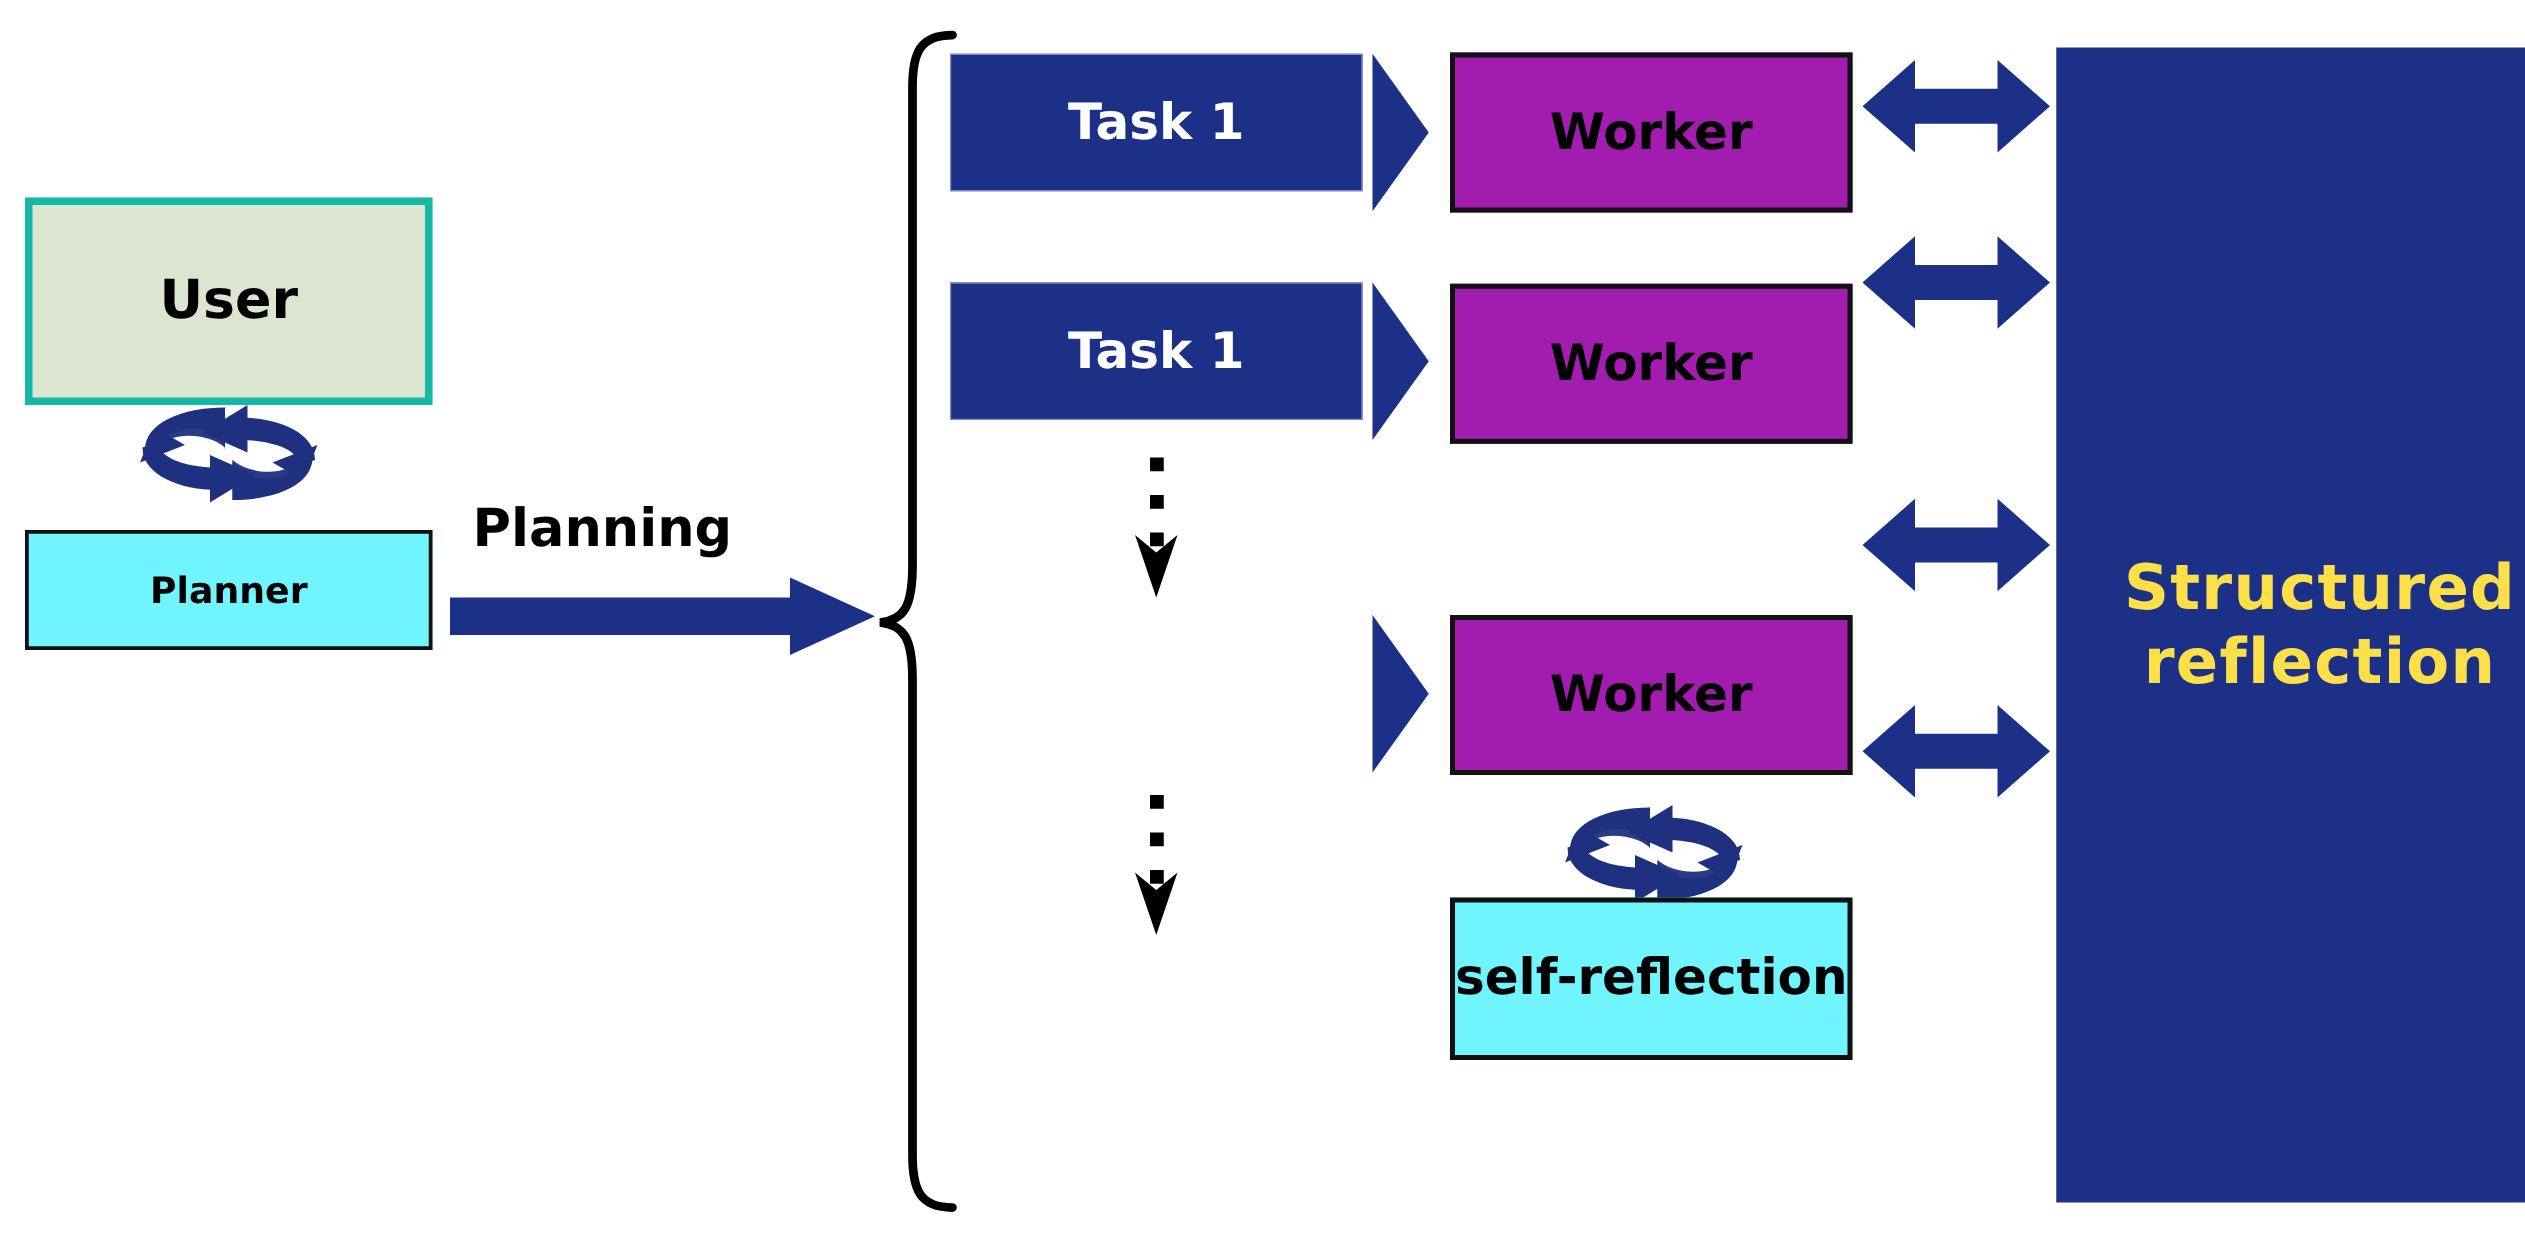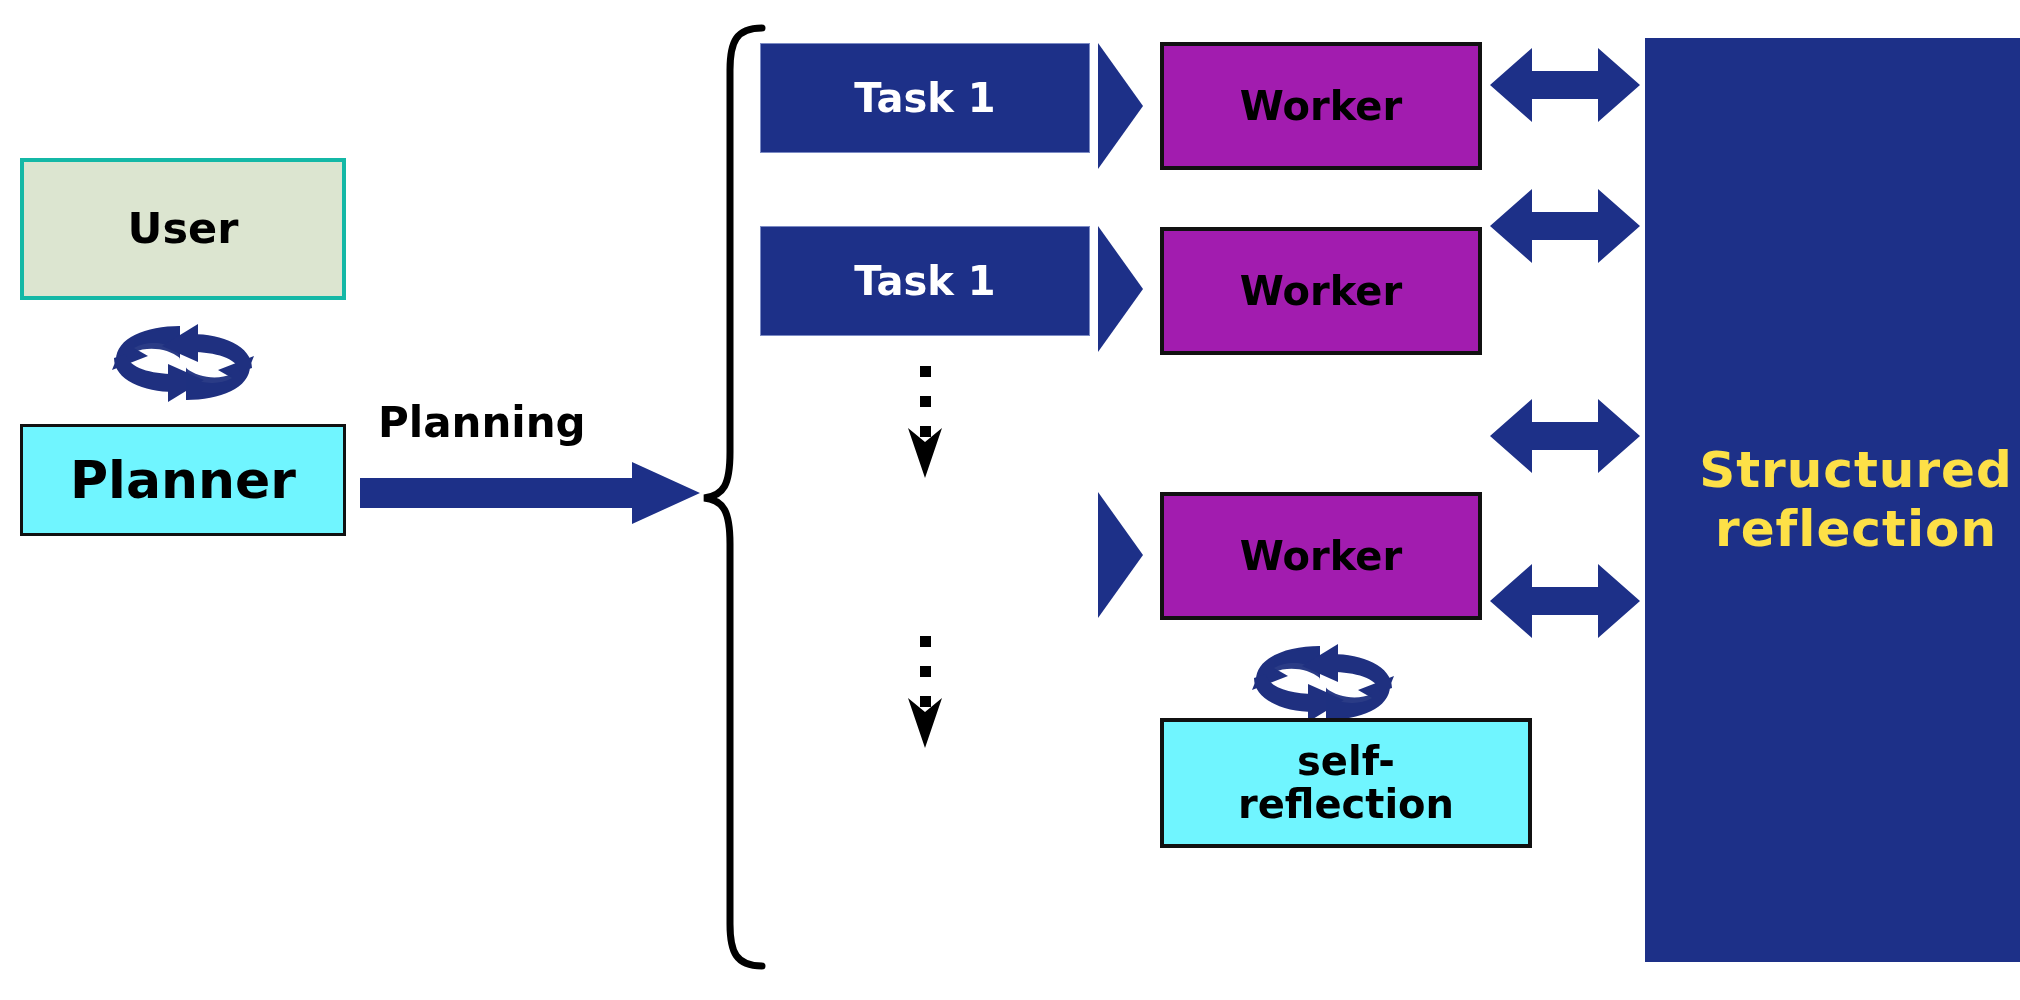--- a/index.html
+++ b/index.html
@@ -23,33 +23,33 @@
     display: flex;
     align-items: center;
     justify-content: center;
     text-align: center;
     font-weight: bold;
     line-height: 1.05;
   }
 
   
   #user-box {
-    left: 20px; top: 158px; width: 326px; height: 142px;
+    left: 20px; top: 158px; width: 326px; height: 166px;
     background: #DCE5D0;
-    border: 4px solid #14b8a6;
+    border: 6px solid #14b8a6;
     font-size: 43px;
     color: #000000;
   }
 
   
   #planner-box {
-    left: 20px; top: 424px; width: 326px; height: 112px;
+    left: 20px; top: 424px; width: 326px; height: 96px;
     background: #70F5FF;
     border: 3px solid #111111;
-    font-size: 52px;
+    font-size: 29px;
     color: #000000;
   }
 
   
   .task-box {
     width: 330px; height: 110px;
     background: #1D3088;
     border: 1px solid #7b8ac4;
     color: #ffffff;
     font-size: 40px;
@@ -79,26 +79,26 @@
     border: 4px solid #111111;
     color: #000000;
     font-size: 40px;
     left: 1160px;
   }
   #worker-1 { top: 42px; }
   #worker-2 { top: 227px; }
   #worker-3 { top: 492px; }
   #self-reflection-box {
     left: 1160px; top: 718px;
-    width: 372px; height: 130px;
+    width: 322px; height: 130px;
     background: #70F5FF;
     border: 4px solid #111111;
     color: #000000;
     font-size: 40px;
-    flex-direction: column;
+    flex-direction: row;
     line-height: 1.08;
   }
 
   
   .bidir-arrow {
     position: absolute;
     left: 1490px;
     width: 150px;
     height: 82px;
   }

